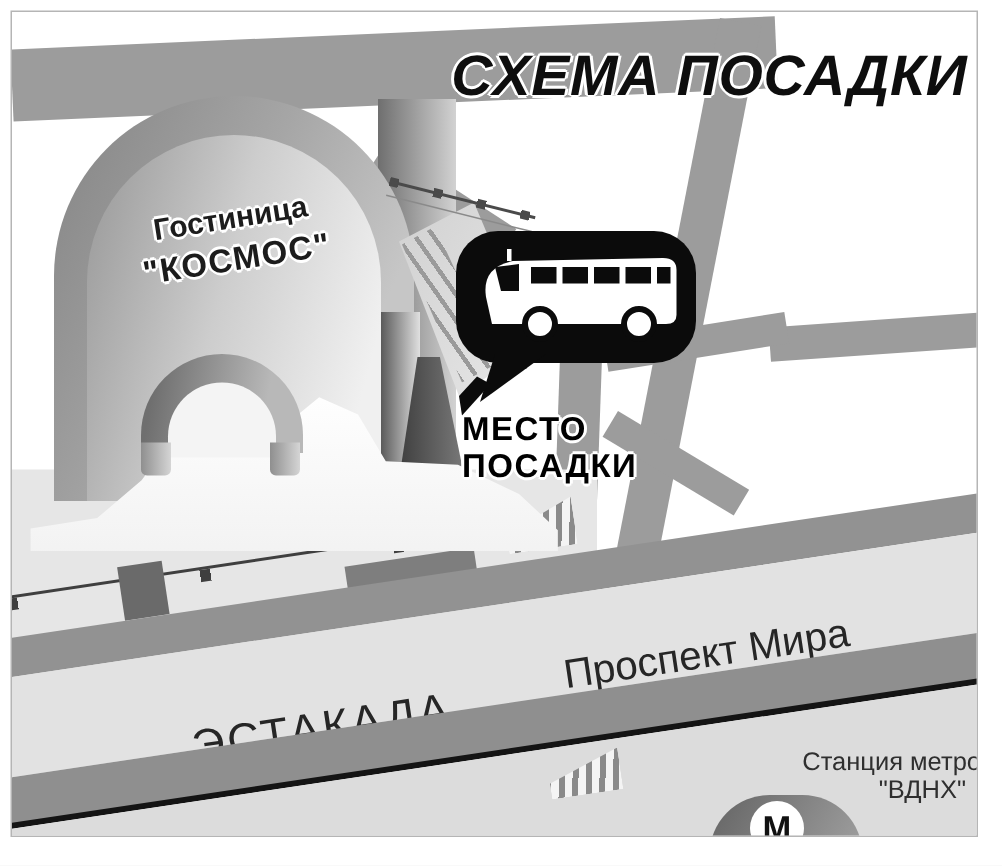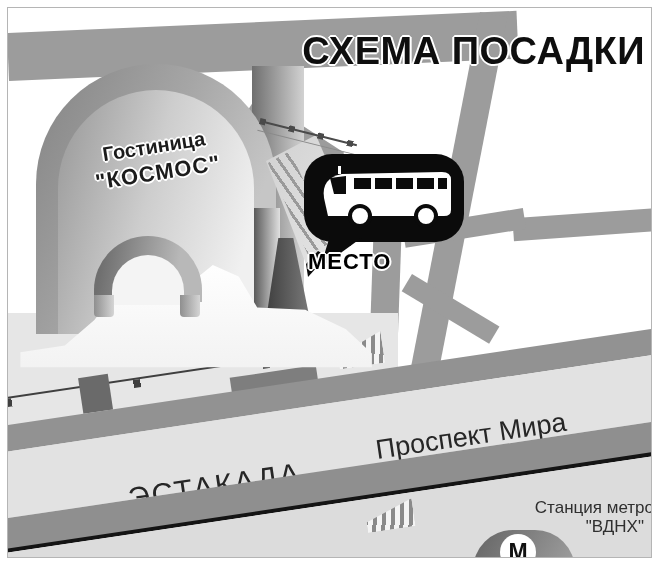--- a/index.html
+++ b/index.html
@@ -70,34 +70,34 @@
   .hatch-bottom{left:400px;top:138px;width:48px;height:28px;clip-path:polygon(0 62%,100% 0,100% 100%,0 100%);}
   .band-gray1{left:0;top:6px;width:100%;height:26px;background:#929292;}
   .band-light{left:0;top:32px;width:100%;height:66px;background:#e2e2e2;}
   .band-gray2{left:0;top:98px;width:100%;height:30px;background:#8f8f8f;border-bottom:4px solid #141414;}
   .band-walk{left:0;top:132px;width:100%;height:290px;background:#dcdcdc;}
   .overpass-label{position:absolute;left:168px;top:48px;font-size:30px;letter-spacing:2px;color:#262626;}
   .avenue-label{position:absolute;left:420px;top:38px;font-size:27px;color:#262626;}
 
   
   .callout{left:286px;top:138px;width:180px;height:132px;}
-  .boarding-label{left:300px;top:242px;color:#000;font-weight:bold;font-size:22px;line-height:1.12;letter-spacing:1px;}
+  .boarding-label{left:300px;top:266px;color:#000;font-weight:bold;font-size:22px;line-height:1.12;letter-spacing:1px;}
 
   
   .metro-dome{left:465px;top:522px;width:102px;height:40px;border-radius:51px 51px 0 0;
      background:linear-gradient(120deg,#636363,#a0a0a0);}
   .metro-badge{left:492px;top:526px;width:36px;height:36px;border-radius:50%;background:#fff;
      display:flex;align-items:center;justify-content:center;font-weight:bold;font-size:23px;color:#111;}
   .station-label{left:438px;top:490px;width:208px;text-align:right;color:#2f2f2f;font-size:17px;line-height:1.12;}
   .station-label .sl2{padding-right:10px;display:block;}
 
   
   .title{right:6px;top:22px;text-align:right;color:#0e0e0e;font-weight:bold;
      font-size:38px;line-height:1.12;letter-spacing:0.5px;}
-  .title span{display:block;}
+  .title span{display:block;font-style:italic;}
 </style>
 </head>
 <body>
 
 <div id="stage">
   <div id="frame">
 
     <div class="road road-top"></div>
     <div class="road road-vert"></div>
     <div class="road road-right"></div>
@@ -161,20 +161,21 @@
         <rect x="123" y="32" width="17" height="11" fill="#0b0b0b"></rect>
         <rect x="144" y="32" width="9" height="11" fill="#0b0b0b"></rect>
         <rect x="44" y="20" width="3" height="8" fill="#fff"></rect>
         <circle cx="66" cy="70" r="10" fill="#fff" stroke="#0b0b0b" stroke-width="4"></circle>
         <circle cx="132" cy="70" r="10" fill="#fff" stroke="#0b0b0b" stroke-width="4"></circle>
       </g>
     </svg>
 
     <div class="abs boarding-label halo">
       <div>МЕСТО</div>
+      <div>ПОСАДКИ</div>
     </div>
 
     <div class="abs station-label">
       <span>Станция метро</span>
       <span class="sl2">"ВДНХ"</span>
     </div>
     <div class="abs metro-dome"></div>
     <div class="abs metro-badge">
       <span>М</span>
     </div>

